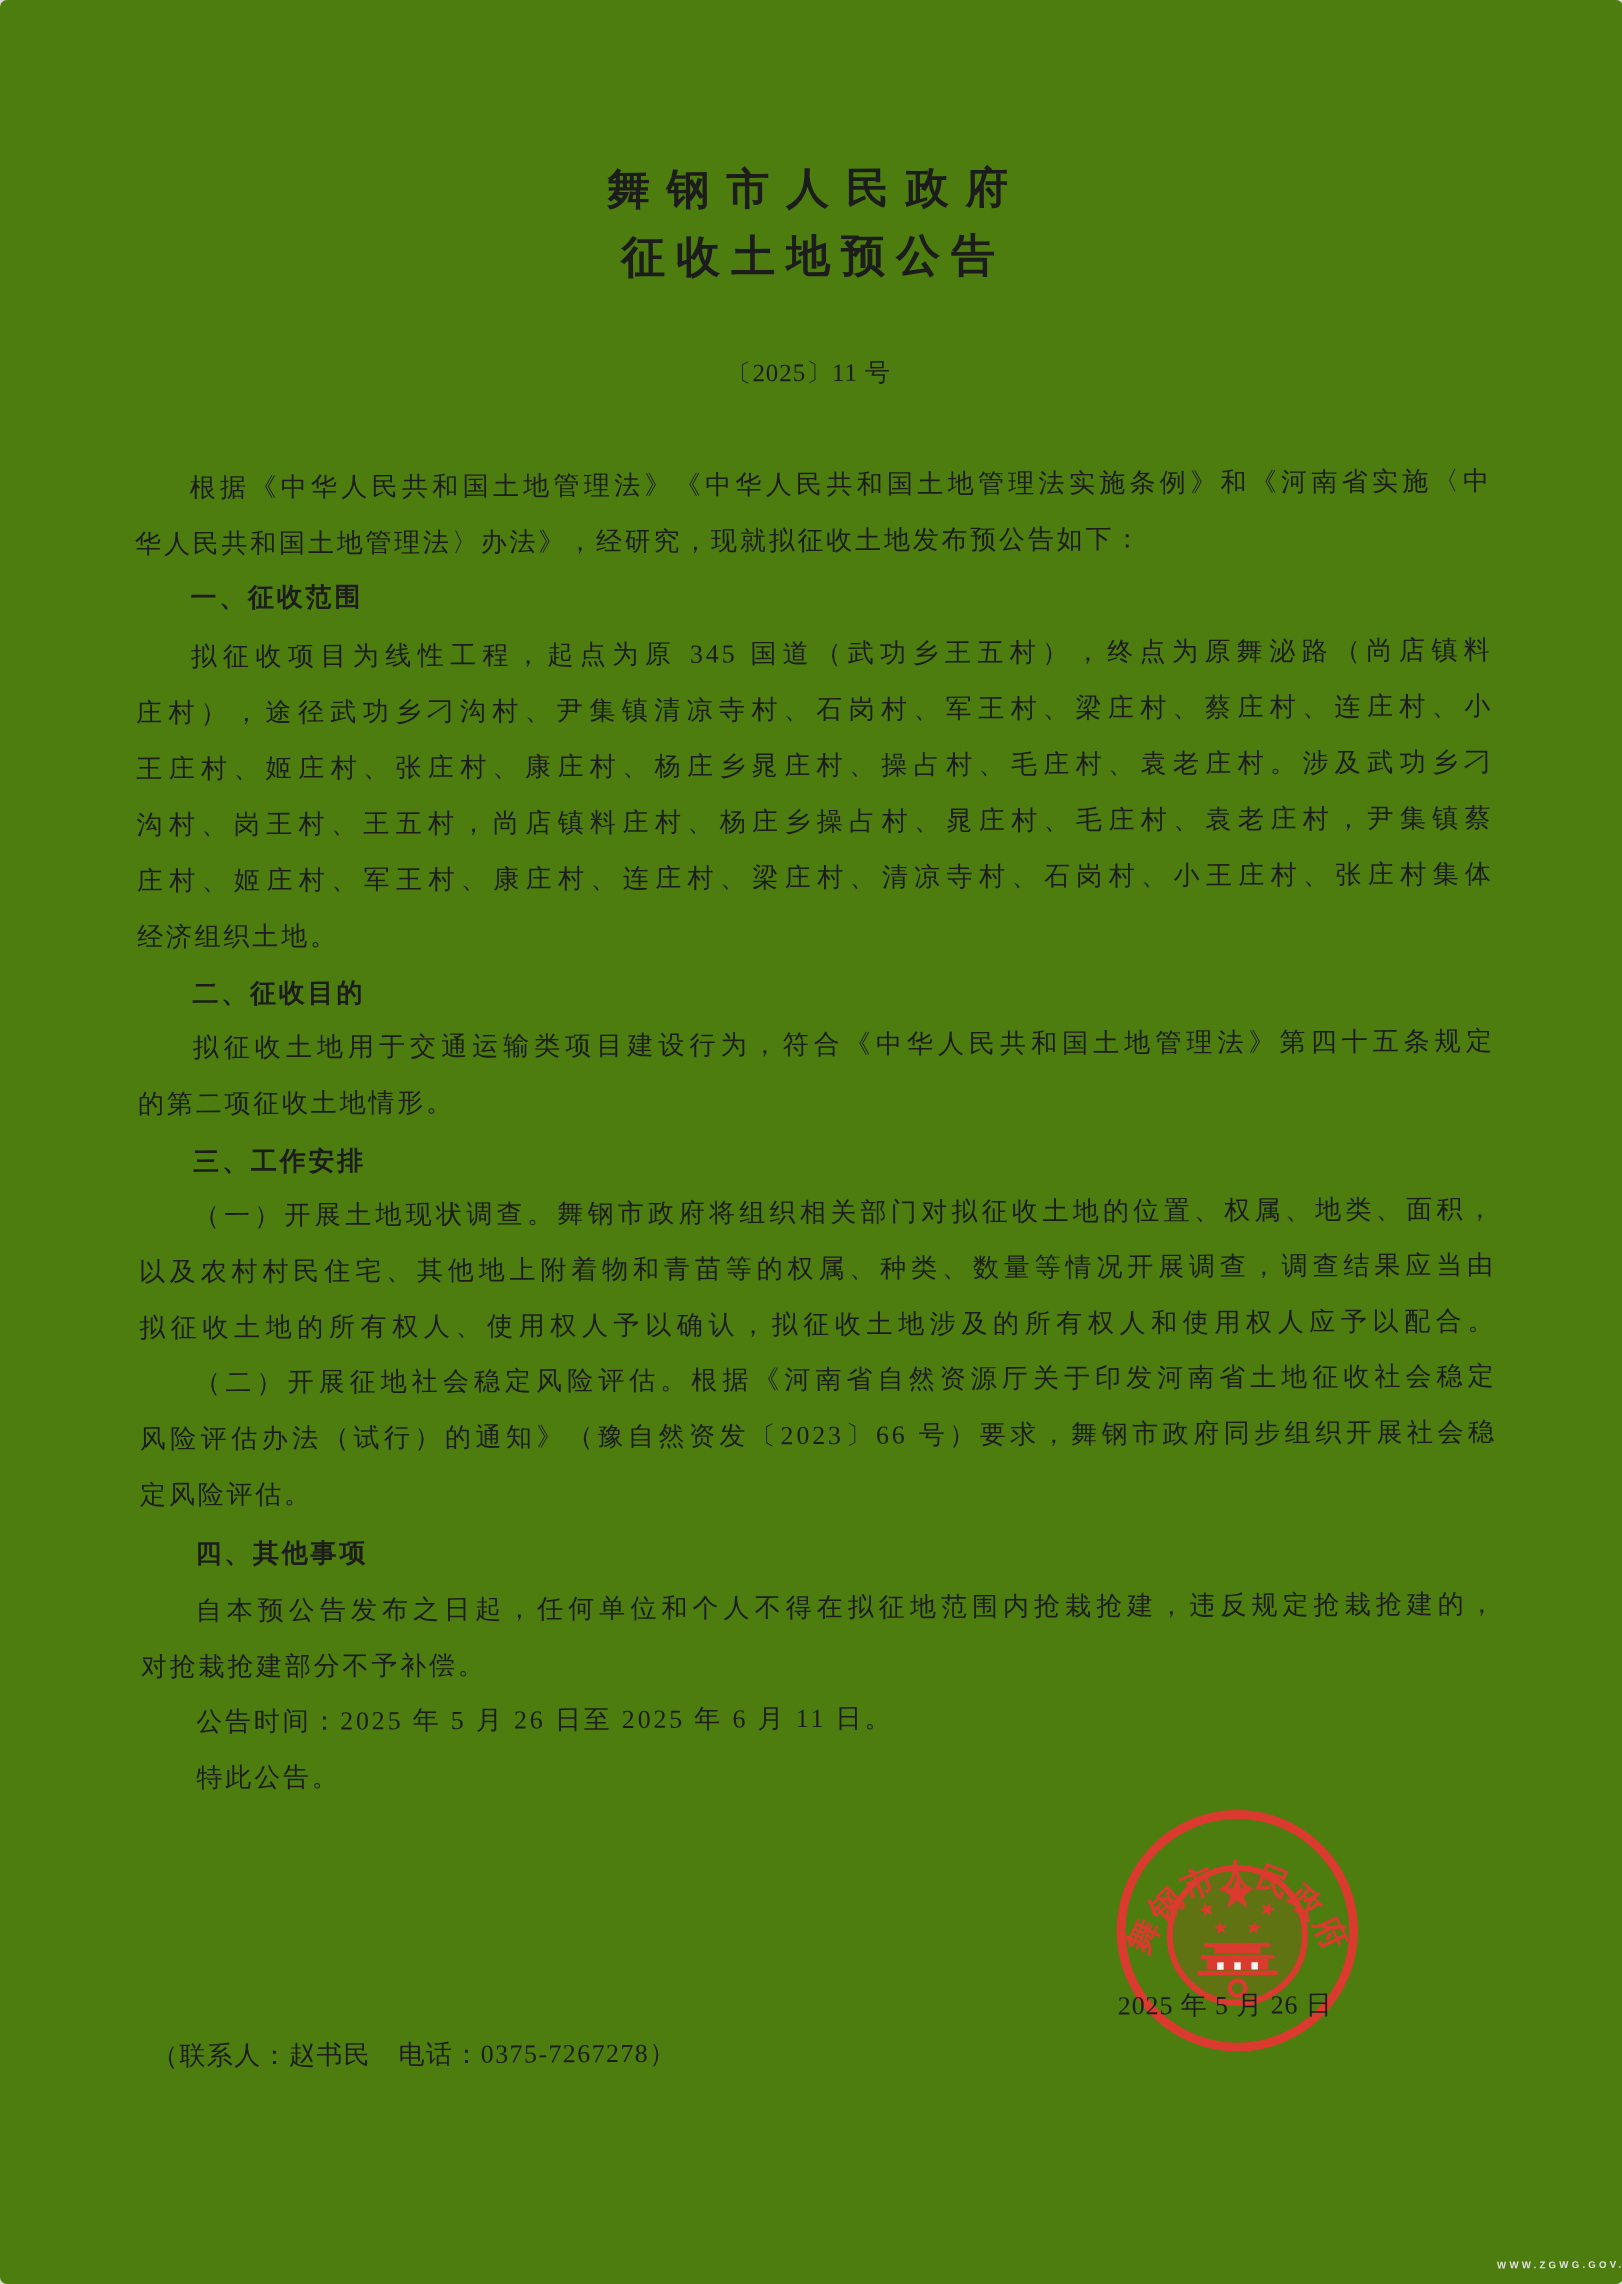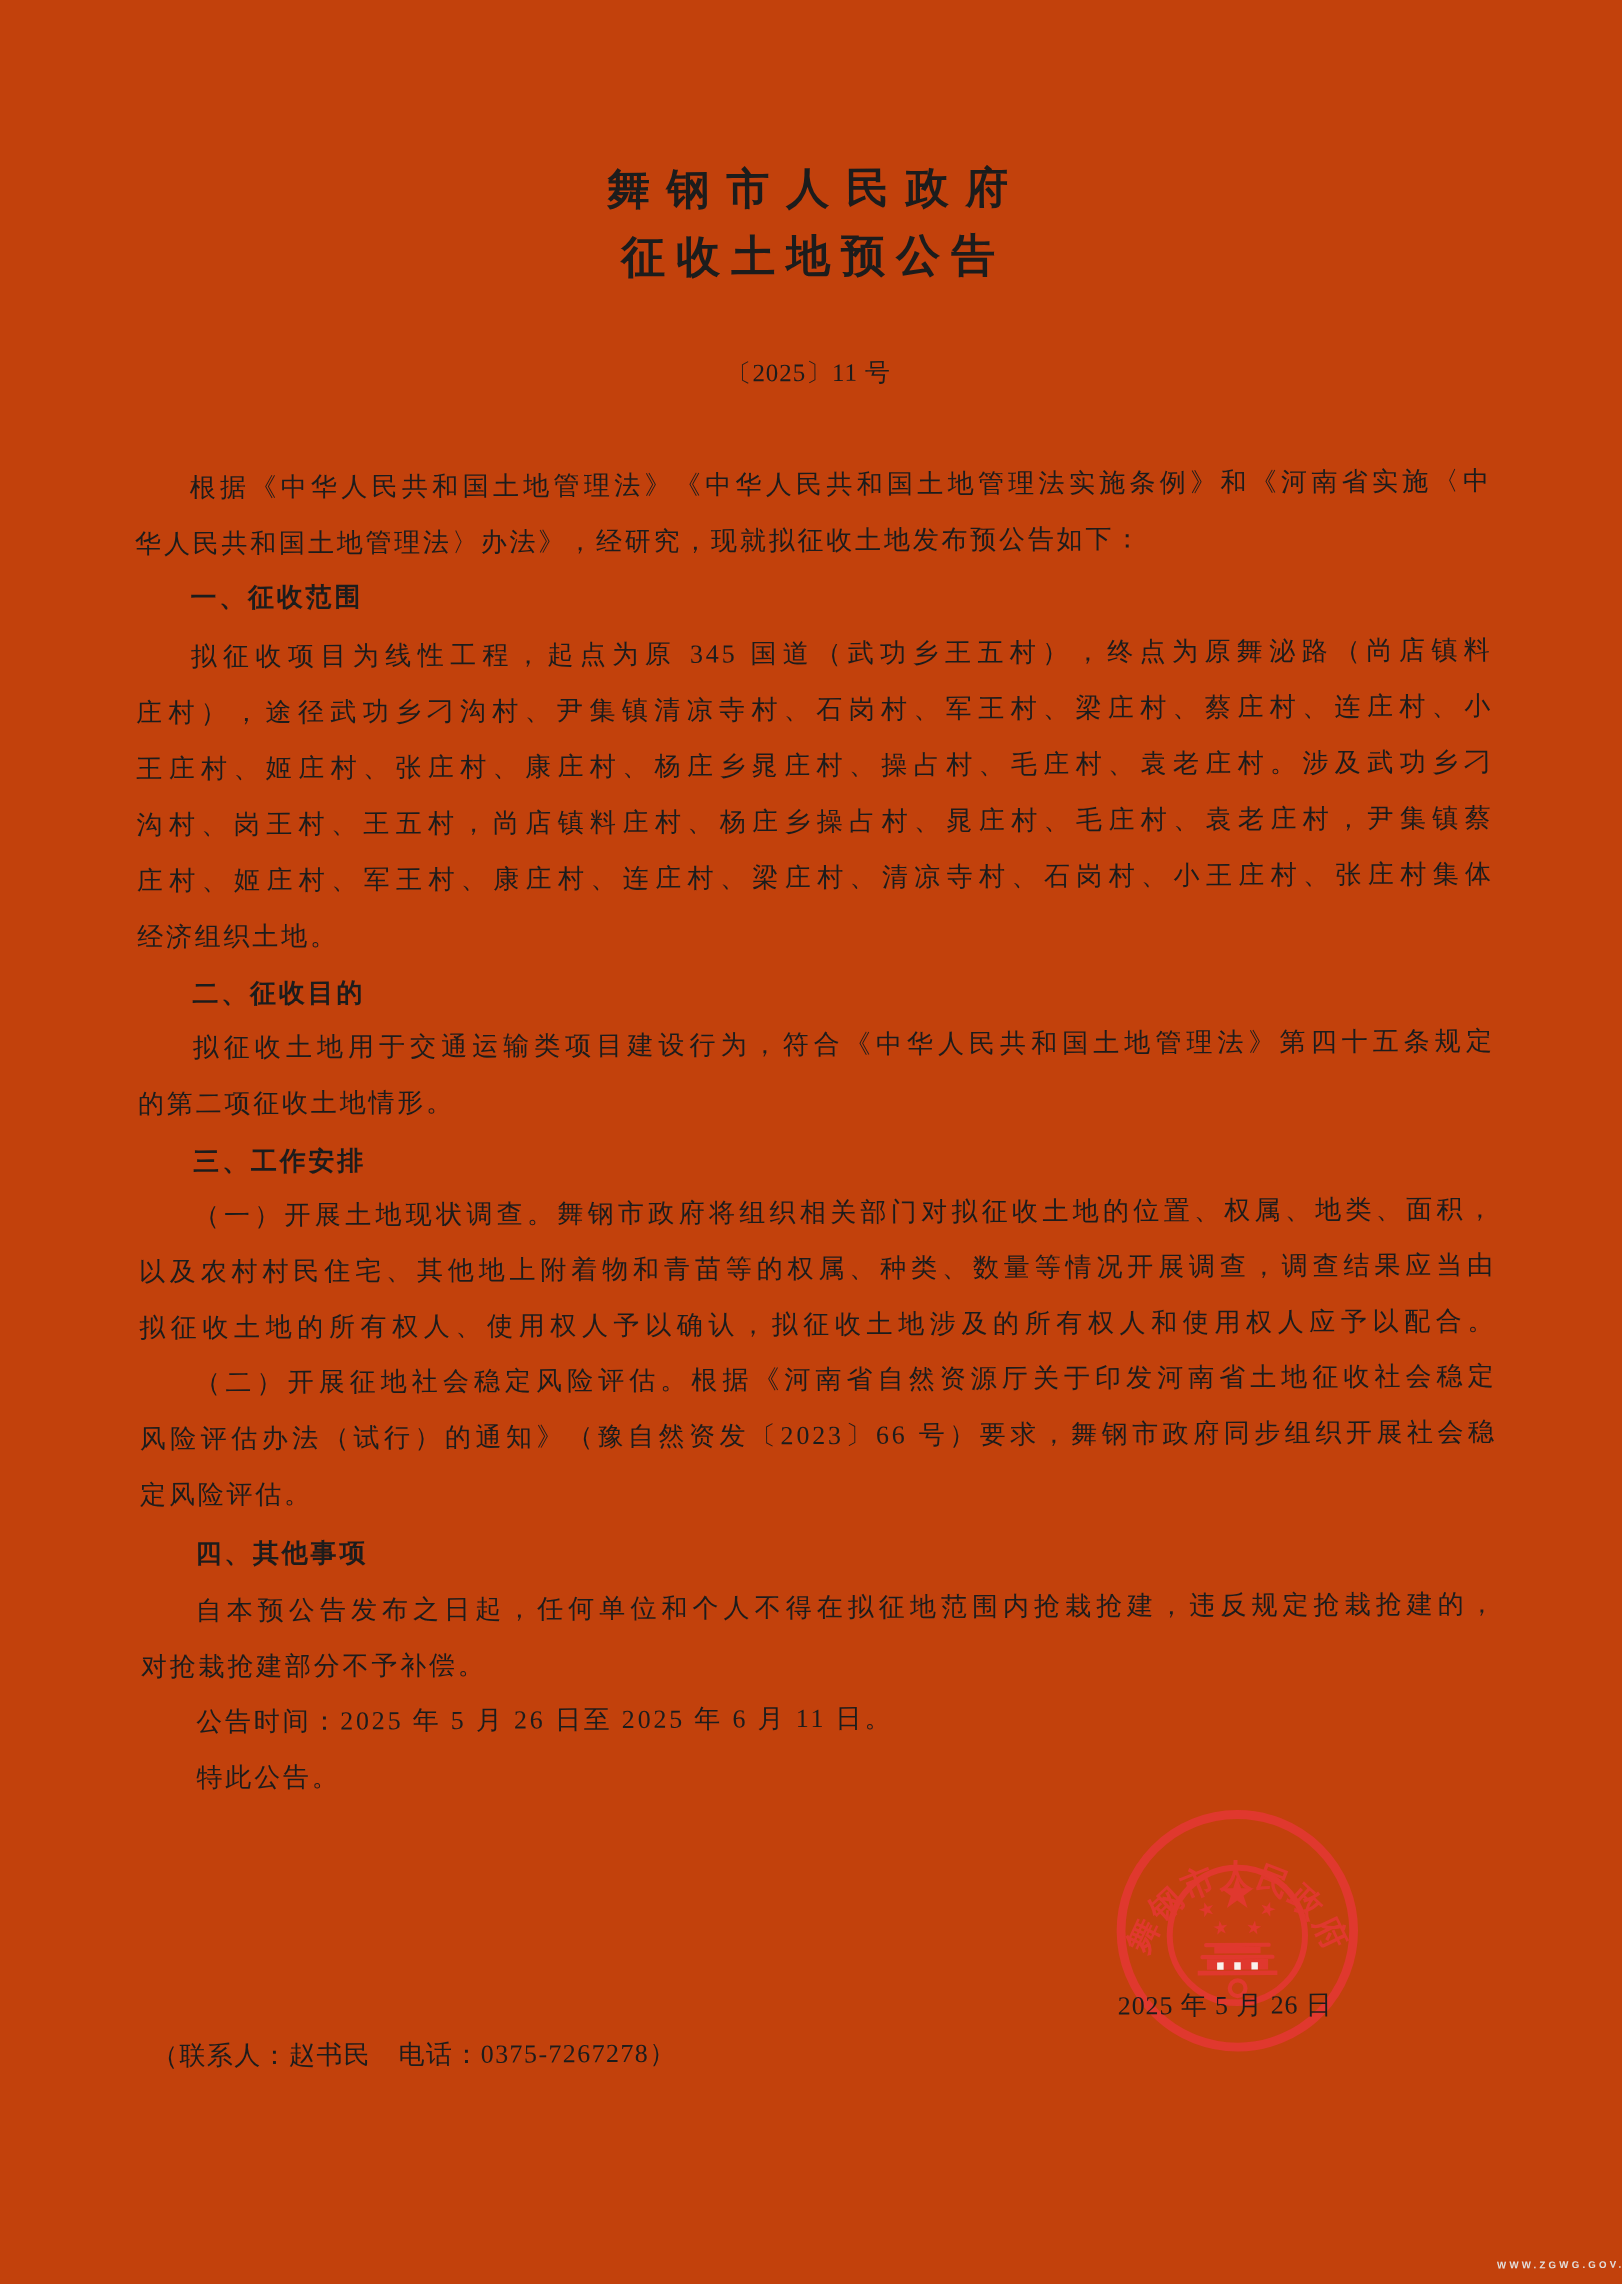--- a/index.html
+++ b/index.html
@@ -1,22 +1,23 @@
 <!DOCTYPE html>
 <html style="font-size:7.4px"><head>
 <meta charset="utf-8">
 <style>
   html,body{margin:0;padding:0;background:#d9d9d9;}
   .page{
     position:relative;
     width:1623px;height:2284px;
-    background:#c2410c;
+    background:#4d7c0f;
     overflow:hidden;
     font-family:"Liberation Serif","DejaVu Serif",serif;
     color:#1c1c1c;
+    border-radius:7px;
   }
   .content{position:absolute;inset:0;transform:rotate(-0.3deg);transform-origin:50% 40%;}
   .center{left:0;width:100%;text-align:center;position:absolute;}
   .t1{top:160px;font-size:43px;font-weight:700;letter-spacing:16.7px;padding-left:16.7px;box-sizing:border-box;}
   .t2{top:227px;font-size:44px;font-weight:700;letter-spacing:11px;padding-left:11px;box-sizing:border-box;}
   .docno{top:356px;font-size:25px;letter-spacing:0.9px;}
   .blk{position:absolute;left:137px;width:1357px;font-size:26px;line-height:56px;letter-spacing:2.8px;}
   .hd{position:absolute;left:137px;width:1357px;font-size:26px;line-height:56px;letter-spacing:2.8px;
       font-weight:700;text-indent:55px;font-family:"Liberation Sans","DejaVu Sans",sans-serif;}
   .ln{min-height:56px;}

